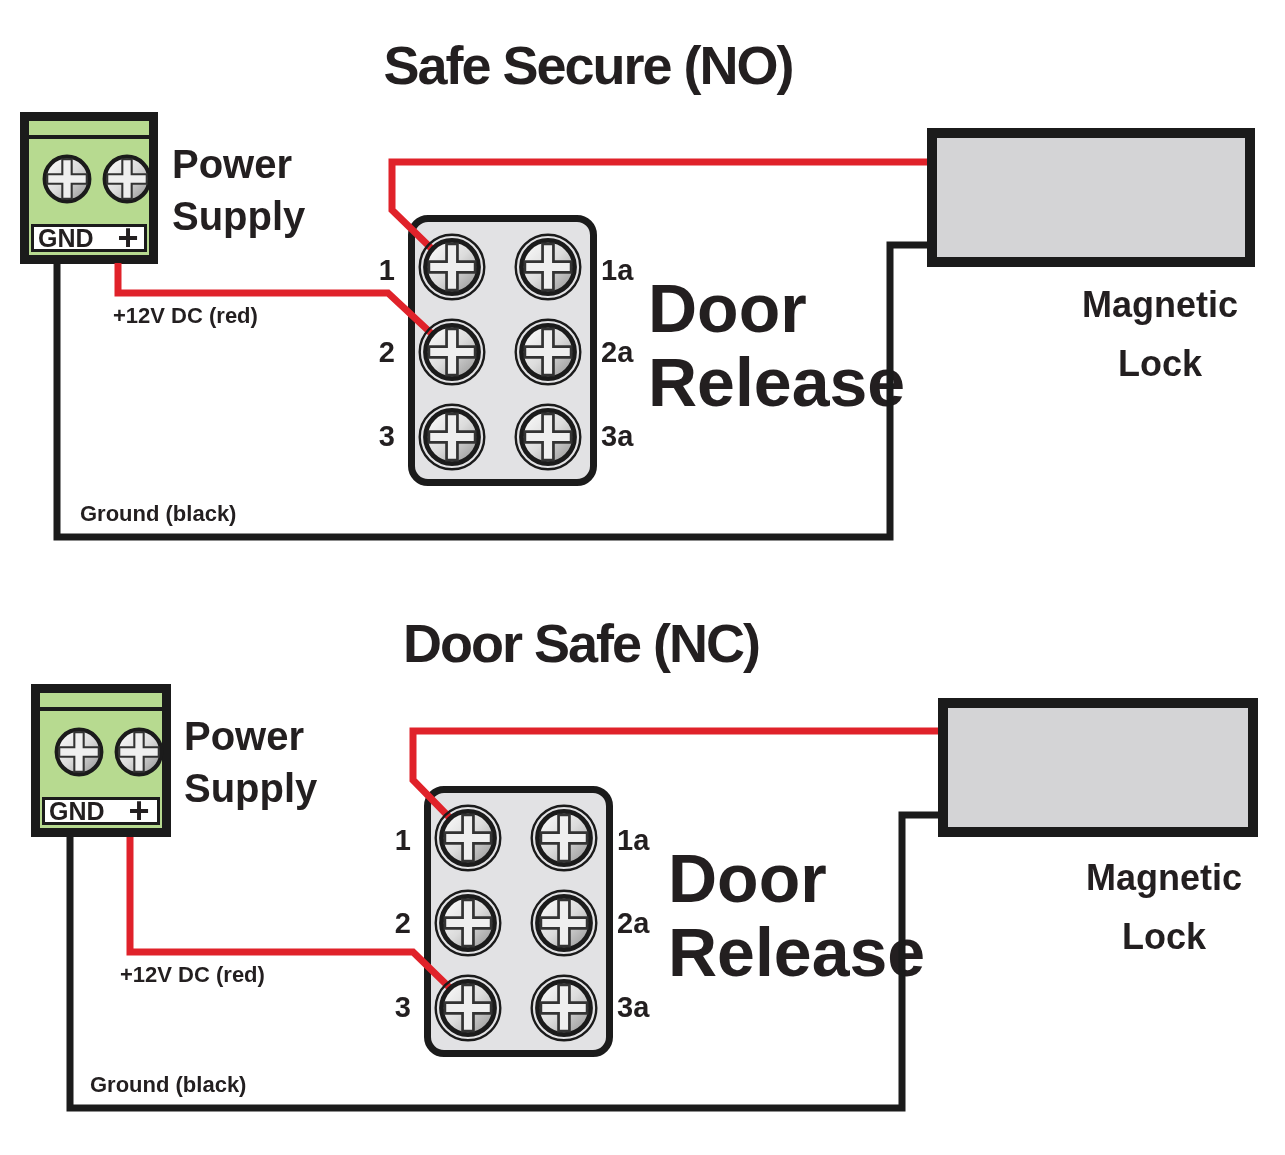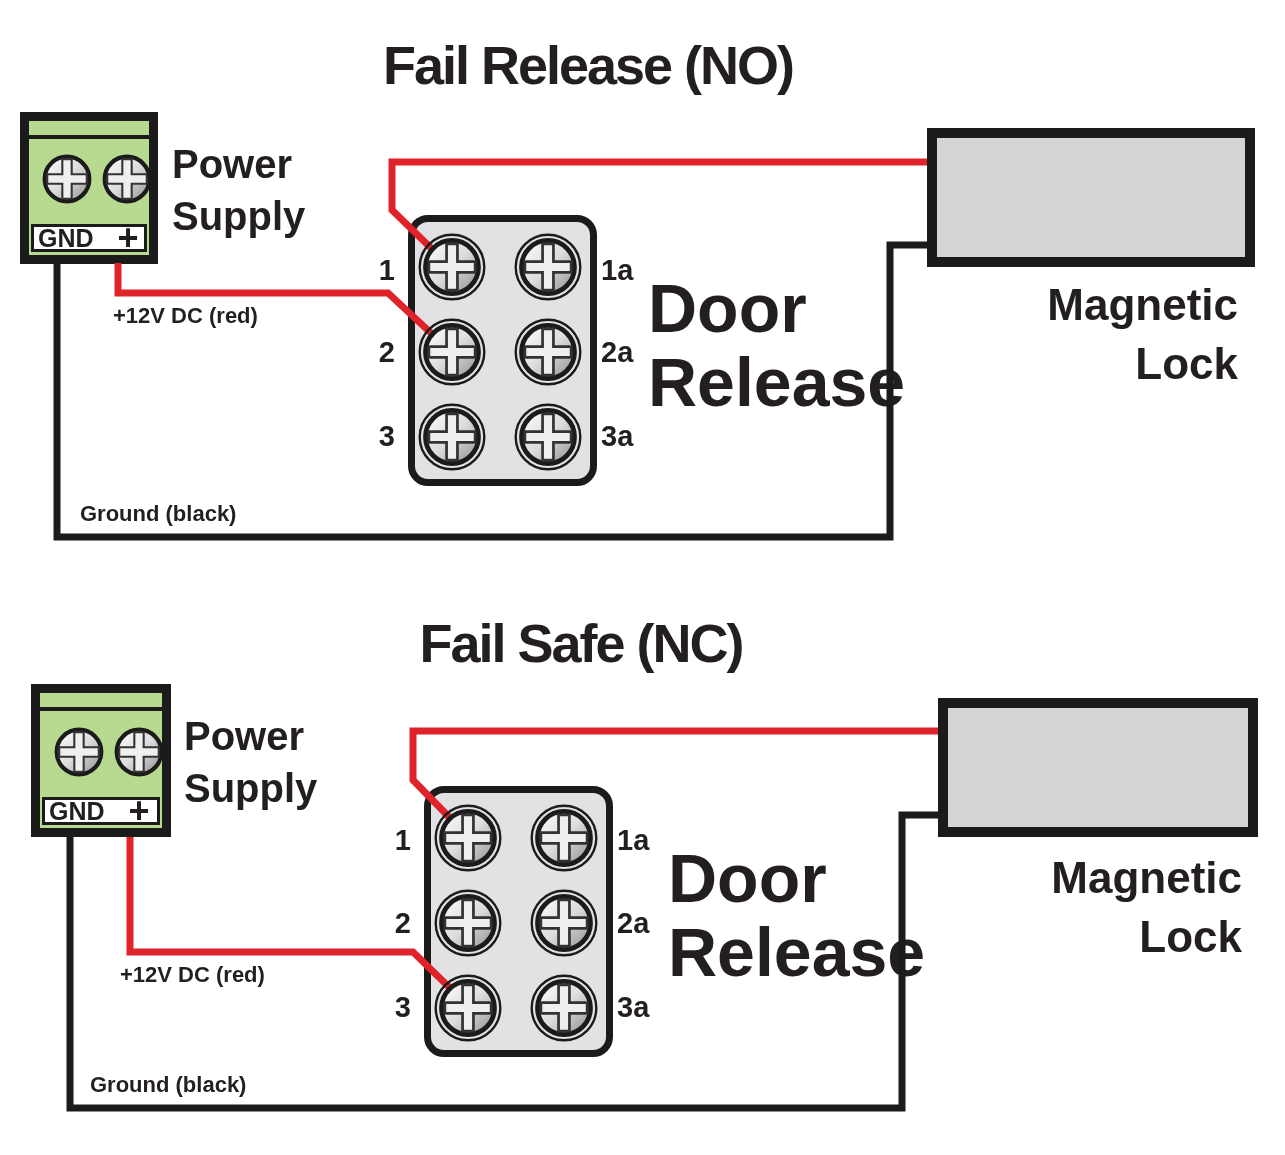--- a/index.html
+++ b/index.html
@@ -56,21 +56,21 @@
   .term-num.left { width:40px; text-align:right; }
 
   .dr-label { position:absolute; font-size:68px; line-height:74px; white-space:nowrap; }
 
   
   .ml-box {
     position:absolute; box-sizing:border-box; height:139px;
     border:10px solid var(--outline_black,#1b1b1b);
     background:var(--magnetic_lock_gray,#d4d4d6);
   }
-  .ml-label { position:absolute; font-size:44px; line-height:59px; text-align:right; white-space:nowrap; }
+  .ml-label { position:absolute; font-size:36px; line-height:59px; text-align:center; white-space:nowrap; }
 
   .wire-label { position:absolute; font-size:22px; line-height:32px; white-space:nowrap; }
 
   .defs-svg { position:absolute; width:0; height:0; }
 </style>
 </head>
 <body>
 
 <svg class="defs-svg" aria-hidden="true">
   <defs>
@@ -99,21 +99,21 @@
     <polyline class="wire-red" points="118,263 118,293 388,293 432,334"></polyline>
     <polyline class="wire-black" points="57,263 57,537 890,537 890,245 928,245"></polyline>
 
     <polyline class="wire-red" points="938,731 413,731 413,780 449,817"></polyline>
     <polyline class="wire-red" points="130,837 130,952 413,952 450,988"></polyline>
     <polyline class="wire-black" points="70,837 70,1108 902,1108 902,815 939,815"></polyline>
   </svg>
 
   <section>
 
-    <div class="title" style="left:588px; top:34px;">Fail Release (NO)</div>
+    <div class="title" style="left:588px; top:34px;">Safe Secure (NO)</div>
 
     <div class="ps-box" style="left:20px; top:112px; width:138px; height:152px;">
       <div class="ps-topline"></div>
       <svg class="ps-screw" style="left:12px; top:32px;">
           <use href="#screw-head"></use>
         </svg>
       <svg class="ps-screw" style="left:72px; top:32px;">
           <use href="#screw-head"></use>
         </svg>
       <div class="gnd-strip">
@@ -162,21 +162,21 @@
       <div>Magnetic</div>
       <div>Lock</div>
     </div>
 
     <div class="wire-label" style="left:113px; top:300px;">+12V DC (red)</div>
     <div class="wire-label" style="left:80px; top:498px;">Ground (black)</div>
   </section>
 
   <section>
 
-    <div class="title" style="left:581px; top:612px;">Fail Safe (NC)</div>
+    <div class="title" style="left:581px; top:612px;">Door Safe (NC)</div>
 
     <div class="ps-box" style="left:31px; top:684px; width:140px; height:153px;">
       <div class="ps-topline"></div>
       <svg class="ps-screw" style="left:13px; top:33px;">
           <use href="#screw-head"></use>
         </svg>
       <svg class="ps-screw" style="left:73px; top:33px;">
           <use href="#screw-head"></use>
         </svg>
       <div class="gnd-strip">

